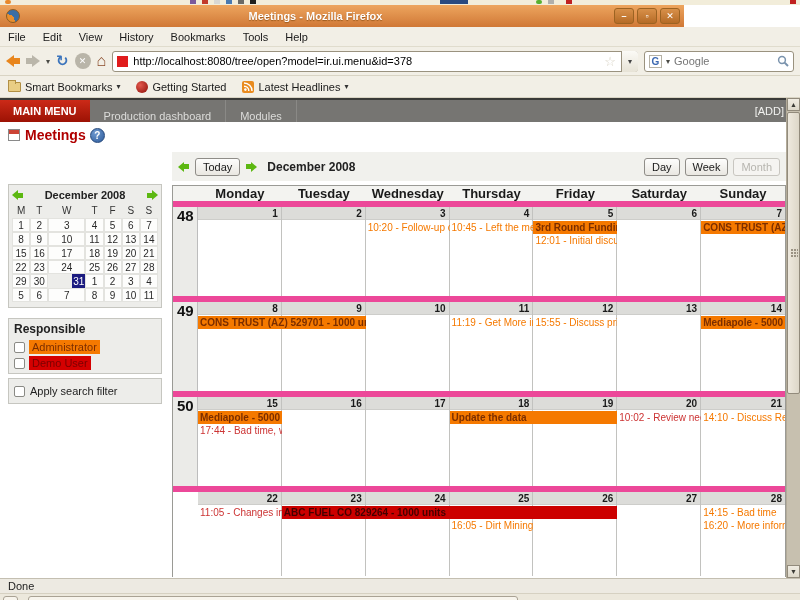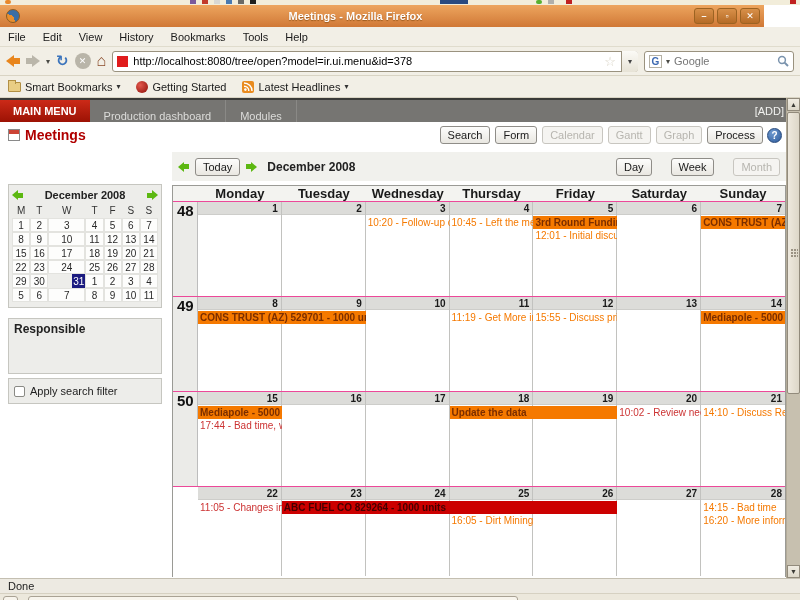--- a/index.html
+++ b/index.html
@@ -7,21 +7,21 @@
   body { font-family:"Liberation Sans","DejaVu Sans",sans-serif; font-size:11px; color:#222; }
   #screen { position:relative; width:800px; height:600px; background:#fff; overflow:hidden; }
 
   
   .top-sliver { position:absolute; left:0; top:0; width:800px; height:5px; background:#f2edda; }
   .top-sliver i { position:absolute; top:0; height:4px; width:6px; display:block; }
   .bottom-sliver { position:absolute; left:0; top:593px; width:800px; height:7px; background:#ece8dc; border-top:1px solid #d6d1c2; }
   .bs-shape { position:absolute; top:2px; height:8px; background:#f7f4ec; border:1px solid #a9a294; border-radius:3px 3px 0 0; }
 
   
-  .titlebar { position:absolute; left:0; top:5px; width:764px; height:22px;
+  .titlebar { position:absolute; left:0; top:5px; width:684px; height:22px;
     background:linear-gradient(#eda55e,#d07836); display:flex; align-items:center; padding:0 4px; }
   .ff-icon { width:14px; height:14px; border-radius:50%; margin-left:2px;
     background:conic-gradient(from 160deg,#e98f2e 0 130deg,#3a6ea5 130deg 360deg); border:1px solid #8a5a20; }
   .titlebar .title { flex:1; text-align:center; color:#fff; font-weight:bold; text-shadow:0 1px 1px #9c5a1d; }
   .win-btn { width:20px; height:16px; margin-left:3px; border:1px solid #9c6322; border-radius:3px;
     background:linear-gradient(#d89049,#b56b26); color:#fff; font-size:9px; font-weight:bold;
     display:flex; align-items:center; justify-content:center; line-height:1; }
   .win-btn.min::before{content:"–";} .win-btn.max::before{content:"▫";} .win-btn.close::before{content:"✕";}
 
   .menubar { position:absolute; left:0; top:27px; width:800px; height:20px; background:#f2efe6;
@@ -104,27 +104,27 @@
   .resp-title { font-weight:bold; font-size:12px; margin:1px 0 3px; }
   .resp-row { display:flex; align-items:center; gap:4px; height:16px; }
   .checkbox { width:11px; height:11px; background:#fff; border:1px solid #8a8a85; border-radius:2px; flex:0 0 auto; }
   .resp-label { padding:0 3px; font-size:11px; line-height:14px; }
   .filterbox { top:378px; height:26px; padding:0 5px; display:flex; align-items:center; gap:5px; }
 
   
   .cal-toolbar { position:absolute; left:172px; top:152px; width:614px; height:29px; background:#f1f1ed;
     display:flex; align-items:center; padding:0 6px; gap:6px; }
   .cal-period { font-weight:bold; font-size:12px; margin-left:4px; }
-  .cal-views { margin-left:auto; display:flex; gap:19px;justify-content:space-between; }
+  .cal-views { margin-left:auto; display:flex; gap:5px;justify-content:space-between; }
   .green { color:#5cb811; }
 
   .cal-grid { position:absolute; left:172px; top:185px; width:614px; height:392px; border:1px solid #9a9a95; border-bottom:none; }
   .cal-day-headers { display:grid; grid-template-columns:25px repeat(7,1fr); height:15px; background:#f3f3f0; }
   .cdh { text-align:center; font-weight:bold; font-size:13px; line-height:15px; color:#1a1a1a; overflow:hidden; }
-  .week { position:relative; border-top:1px solid #ec4899; height:95px; overflow:hidden; }
+  .week { position:relative; border-top:6px solid #ec4899; height:95px; overflow:hidden; }
   .week:nth-child(4) { height:90px; }
   .wk-num { position:absolute; left:0; top:0; bottom:0; width:25px; background:#ebebe8;
     border-right:1px solid #bdbdbd; font-weight:bold; font-size:15px; padding:0 0 0 4px; color:#111; }
   .day-cols { position:absolute; left:25px; right:0; top:0; bottom:0; display:grid; grid-template-columns:repeat(7,1fr); }
   .day-col { border-right:1px solid #c2c2bf; background:#fff; }
   .day-col:last-child { border-right:none; }
   .day-col .num { height:13px; background:#dcdcd9; border-bottom:1px solid #cdcdca; text-align:right;
     padding-right:3px; font-weight:bold; font-size:10px; line-height:13px; color:#1a1a1a; }
   .events { position:absolute; left:25px; right:0; top:14px; bottom:0; display:grid;
     grid-template-columns:repeat(7,1fr); grid-auto-rows:13px; overflow:hidden; }
@@ -237,28 +237,20 @@
   <div class="appmenu">
     <span class="am-mainmenu">MAIN MENU</span>
     <span class="am-item">Production dashboard</span>
     <span class="am-item">Modules</span>
     <span class="am-add">[ADD]</span>
   </div>
 
   <div class="page-header">
     <span class="doc-icon"></span>
     <span class="page-title">Meetings</span>
-    <span class="view-buttons" id="view-buttons">
-        <span class="btn">Search</span>
-        <span class="btn">Form</span>
-        <span class="btn disabled">Calendar</span>
-        <span class="btn disabled">Gantt</span>
-        <span class="btn disabled">Graph</span>
-        <span class="btn">Process</span>
-      </span>
     <span class="help-icon">?</span>
   </div>
 
   <div class="side-box minical">
     <div class="mc-title">
       <span class="fatarrow small left green">
           <i class="tri"></i>
           <i class="tail"></i>
         </span>
       <span class="lbl">December 2008</span>
@@ -315,20 +307,30 @@
         <span class="mc-d">7</span>
         <span class="mc-d">8</span>
         <span class="mc-d">9</span>
         <span class="mc-d">10</span>
         <span class="mc-d">11</span>
       </div>
   </div>
 
   <div class="side-box respbox">
     <div class="resp-title">Responsible</div>
+    <div id="resp-rows">
+        <div class="resp-row">
+          <span class="checkbox"></span>
+          <span class="resp-label" style="background: rgb(245, 121, 0); color: rgb(123, 46, 0);">Administrator</span>
+        </div>
+        <div class="resp-row">
+          <span class="checkbox"></span>
+          <span class="resp-label" style="background: rgb(212, 0, 0); color: rgb(122, 0, 0);">Demo User</span>
+        </div>
+      </div>
   </div>
 
   <div class="side-box filterbox">
     <span class="checkbox"></span>
     <span>Apply search filter</span>
   </div>
 
   <div class="cal-toolbar">
     <span class="fatarrow small left green">
         <i class="tri"></i>

